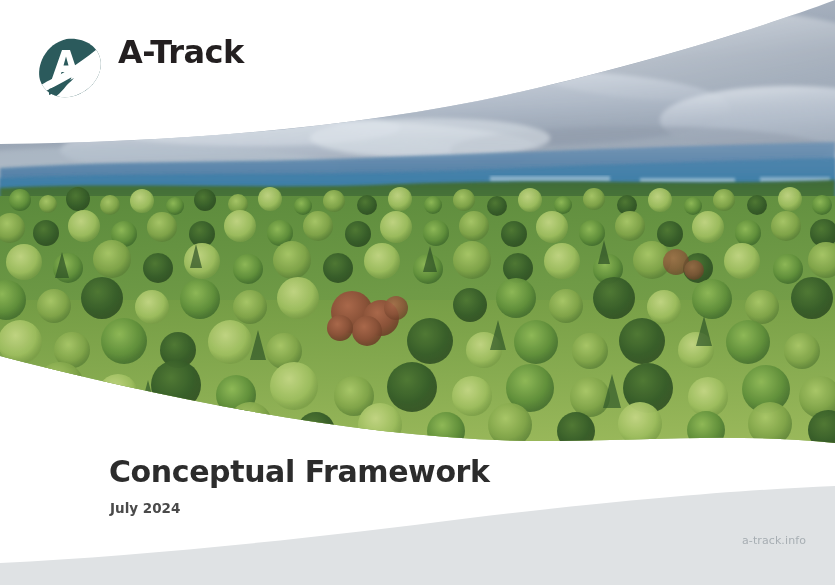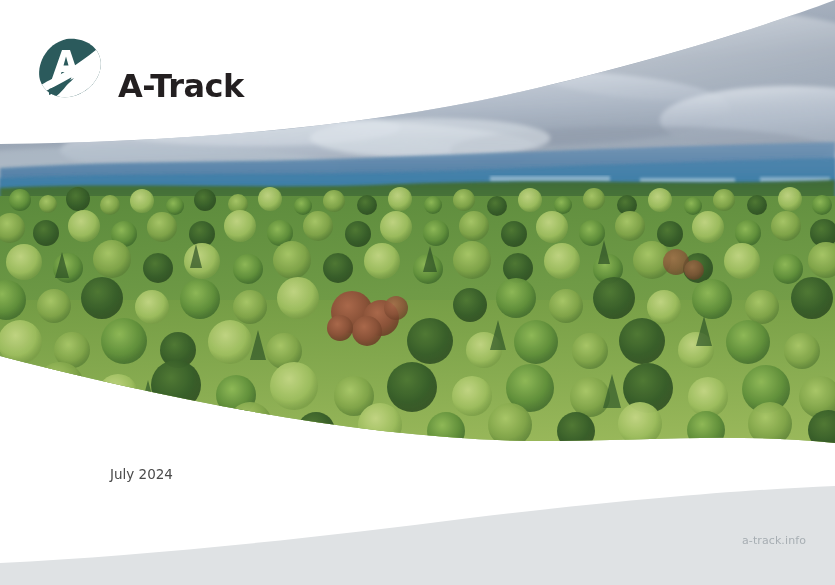--- a/index.html
+++ b/index.html
@@ -31,21 +31,21 @@
     width: 835px;
     height: 585px;
   }
 
   
   .logo-block {
     position: absolute;
     left: 36px;
     top: 36px;
     display: flex;
-    align-items: flex-end;
+    align-items: flex-start;
     gap: 14px;
     z-index: 30;
   }
   .logo-mark {
     width: 68px;
     height: 66px;
     flex: 0 0 auto;
     display: block;
   }
   .logo-word {
@@ -71,21 +71,21 @@
     font-weight: bold;
     letter-spacing: -0.4px;
     color: #2c2c2c;
     line-height: 1.12;
     margin: 0;
     white-space: nowrap;
   }
   .doc-date {
     font-family: "DejaVu Sans", sans-serif;
     font-size: 13.5px;
-    font-weight: normal;
+    font-weight: bold;
     color: #4a4a4a;
     line-height: 1;
     margin: 13px 0 0 1px;
     white-space: nowrap;
   }
 
   
   .footer-url {
     position: absolute;
     right: 29px;
@@ -421,18 +421,19 @@
 
         <path d="M37,30 C 44,24 54,15 64,6 L68,10 C 56,22 46,31 38,37 Z" fill="#2b5a5c" opacity="0"></path>
       </g>
 
       <path d="M13,53 C 20,51 29,47 38,42 C 31,50 22,56 13,59 Z" fill="#2b5a5c"></path>
     </svg>
     <span class="logo-word">A-Track</span>
   </div>
 
   <div class="title-block">
+    <h1 class="doc-title">Conceptual Framework</h1>
     <div class="doc-date">July 2024</div>
   </div>
 
   <div class="footer-url">a-track.info</div>
 
 </div>
 
 </body></html>

